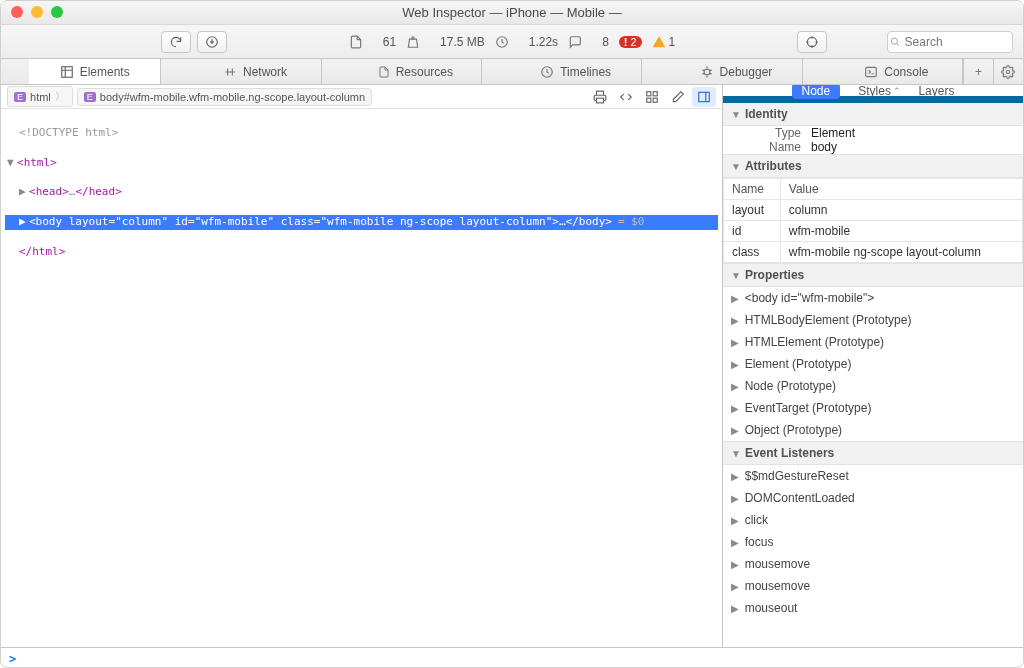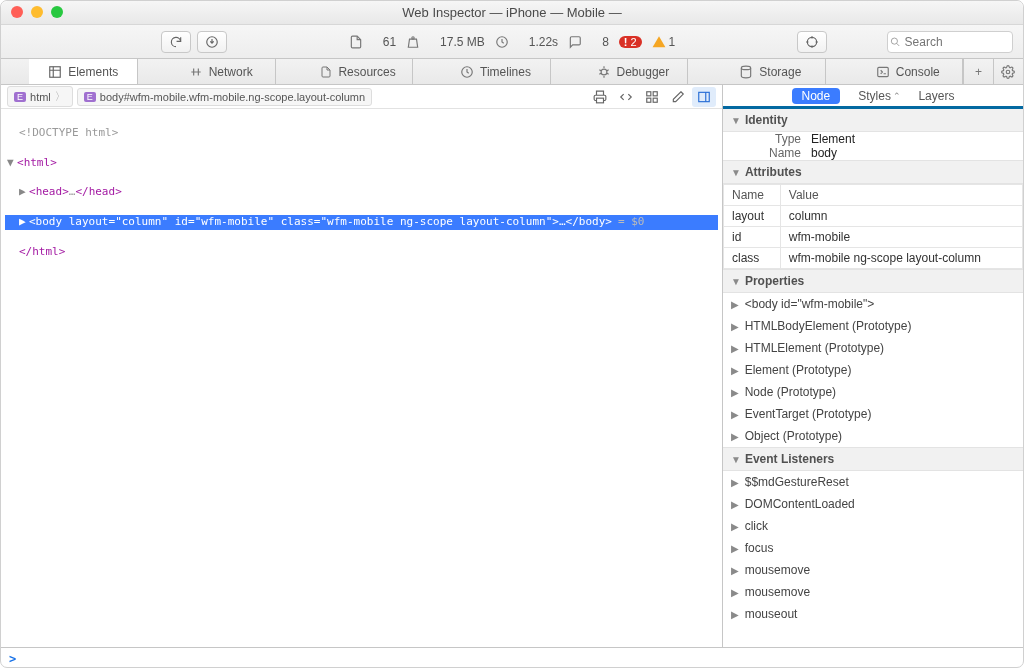--- a/index.html
+++ b/index.html
@@ -113,21 +113,21 @@
 .dom .attr-v { color:#1a55cc; }
 .dom .row { padding:0 0 0 2px; }
 .dom .indent1 { padding-left:14px; }
 .dom .disclosure { color:#888; display:inline-block; width:10px;}
 .dom .sel { background:#3b7cff; color:#fff; }
 .dom .sel .tag, .dom .sel .attr-n, .dom .sel .attr-v, .dom .sel .gray, .dom .sel .disclosure { color:#fff; }
 .dom .eq0 { color:#bbb; margin-left:6px;}
 
 
 .rhead {
-  height:24px; border-bottom:3px solid #0369a1;
+  height:18px; border-bottom:7px solid #0369a1;
   display:flex; align-items:center; justify-content:center; gap:18px; font-size:12px;
 }
 .seg {
   background:#3b7cff; color:#fff; padding:1px 10px; border-radius:4px;
 }
 .rhead .link { color:#555; display:flex; align-items:center; gap:2px;}
 
 
 .sect-h {
   background:#f1f1f1; border-top:1px solid #e3e3e3; border-bottom:1px solid #e3e3e3;
@@ -282,27 +282,20 @@
         <path d="M12 7v5l3 2"></path>
       </svg>
     <span>Timelines</span>
   </div>
   <div class="tab">
     <svg width="14" height="14" viewBox="0 0 24 24" fill="none" stroke="#777" stroke-width="2">
         <circle cx="12" cy="12" r="5"></circle>
         <path d="M12 2v3m0 14v3M4 8l3 2m10 4 3 2M4 16l3-2m10-4 3-2"></path>
       </svg>
     <span>Debugger</span>
-  </div>
-  <div class="tab">
-    <svg width="14" height="14" viewBox="0 0 24 24" fill="none" stroke="#777" stroke-width="2">
-        <ellipse cx="12" cy="5" rx="8" ry="3"></ellipse>
-        <path d="M4 5v14a8 3 0 0 0 16 0V5"></path>
-      </svg>
-    <span>Storage</span>
   </div>
   <div class="tab">
     <svg width="14" height="14" viewBox="0 0 24 24" fill="none" stroke="#777" stroke-width="2">
         <rect x="3" y="4" width="18" height="16" rx="2"></rect>
         <path d="m8 9 3 3-3 3m5 0h4"></path>
       </svg>
     <span>Console</span>
   </div>
   <div class="tab-extra">+</div>
   <div class="tab-extra">

